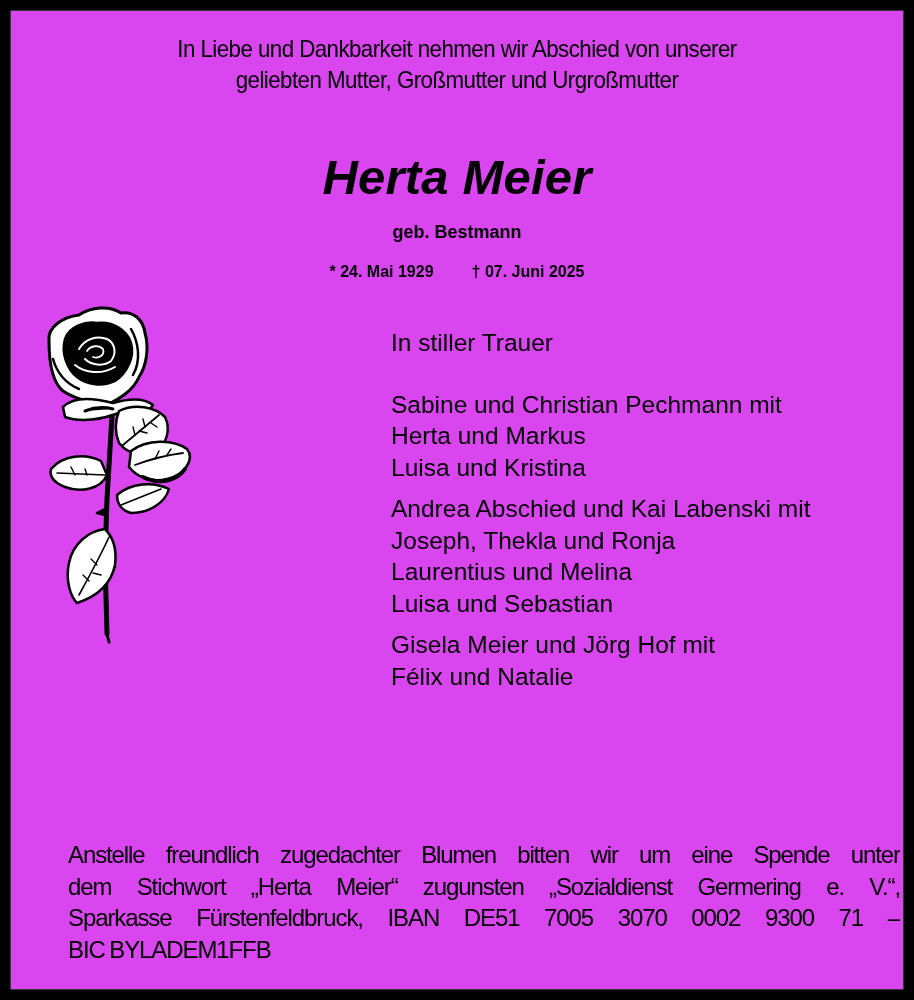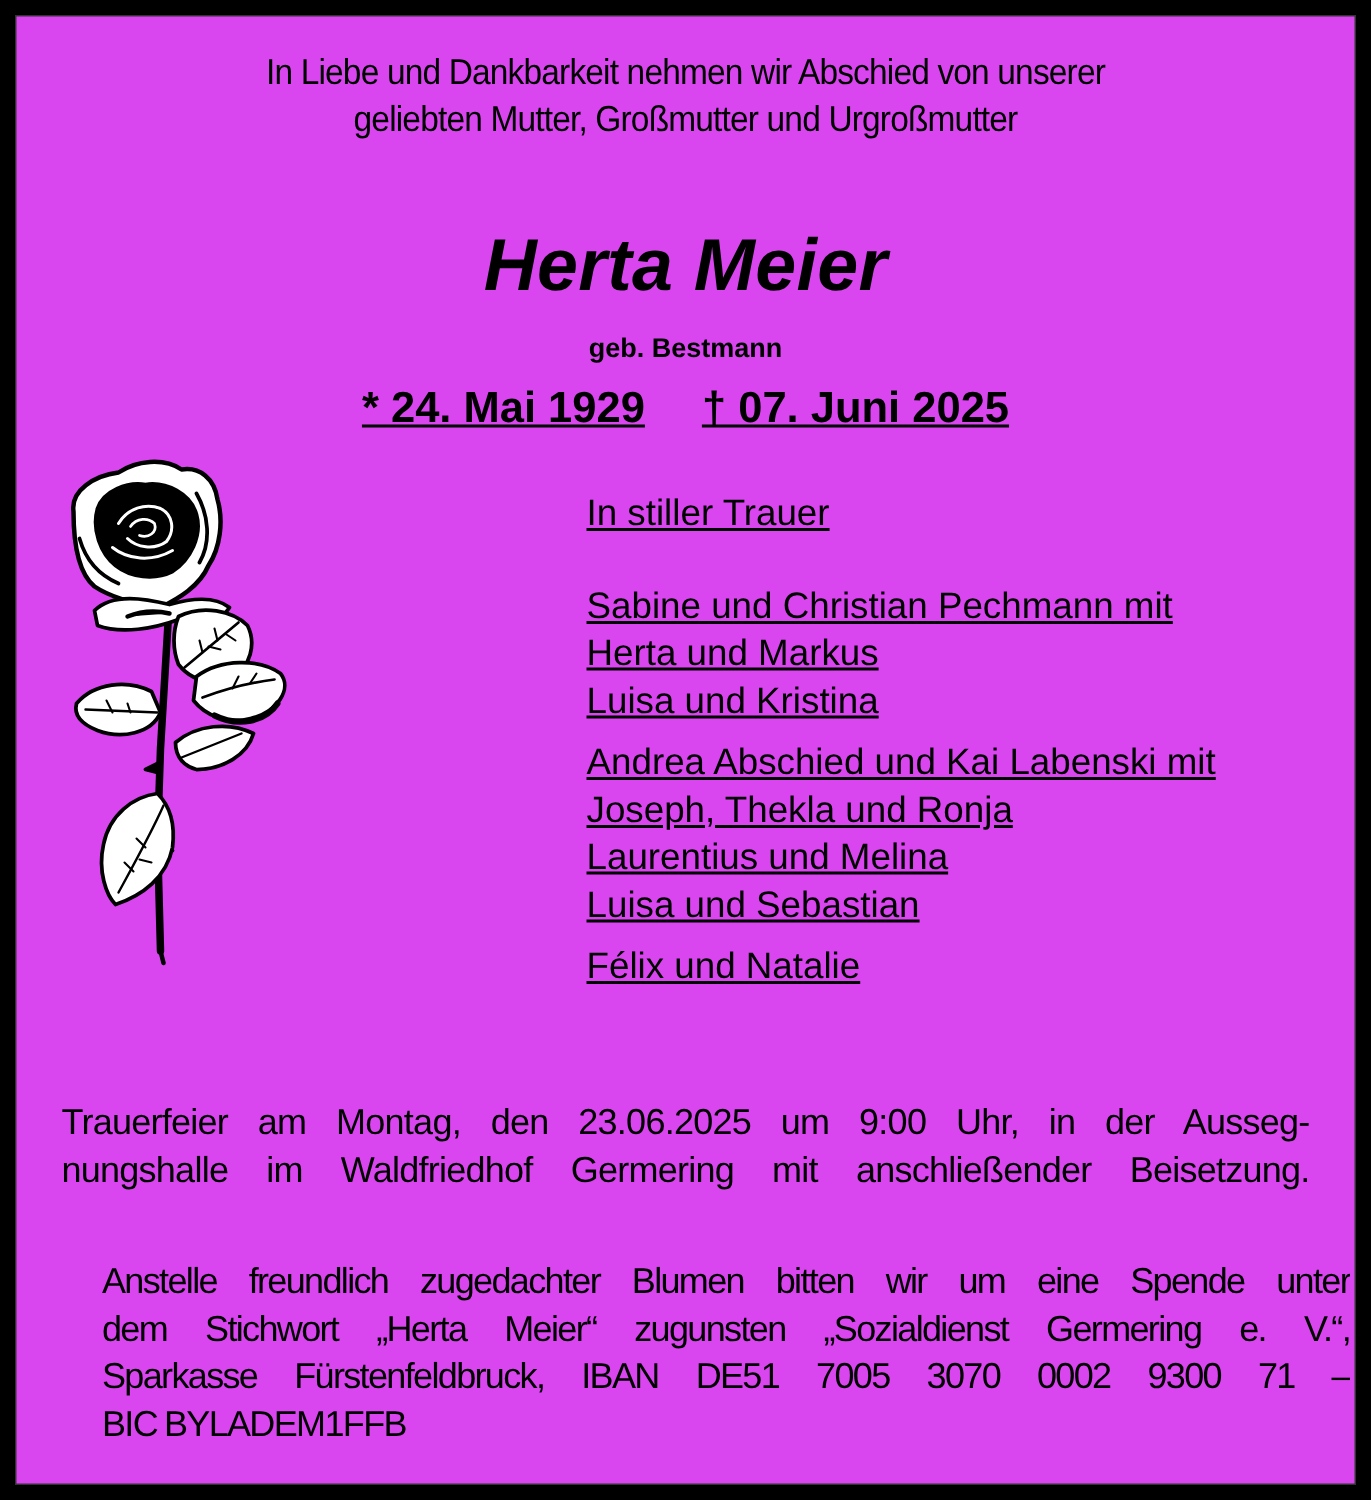--- a/index.html
+++ b/index.html
@@ -20,29 +20,29 @@
     }
     .abs { position: absolute; margin: 0; white-space: nowrap; }
     .center { left: 0; width: 892px; text-align: center; }
     .intro {
       font-size: 24px; line-height: 31px;
       letter-spacing: -0.6px;
       transform: scaleX(0.93); transform-origin: center top;
     }
     .name { font-size: 49px; font-weight: bold; line-height: 56px; letter-spacing: 0.2px; }
     .maiden { font-size: 18px; font-weight: bold; line-height: 28px; }
-    .dates { font-size: 29px; font-weight: bold; line-height: 30px; text-decoration: underline; }
+    .dates { font-size: 16px; font-weight: bold; line-height: 30px; }
     .dates .gap { display: inline-block; width: 38px; }
     .mourners {
       left: 380px; top: 316px;
       font-size: 24.5px; line-height: 31.5px;
     }
     .mourners .lead { margin-bottom: 30px; }
     .mourners .group { margin-bottom: 10px; }
-    .mourners div.line { white-space: nowrap; text-decoration: underline; }
+    .mourners div.line { white-space: nowrap; }
     .para {
       left: 30px; width: 832px;
       font-size: 24px; line-height: 31.5px;
       white-space: normal;
       text-align: justify;
       letter-spacing: -0.5px;
     }
     .para1 { top: 722px; }
     .para2 { top: 828px; letter-spacing: -1.1px; word-spacing: -1px; margin-left: 27px; }
     .para .line { display: block; text-align: justify; text-align-last: justify; white-space: nowrap; }
@@ -121,28 +121,25 @@
       <div class="line">Herta und Markus</div>
       <div class="line">Luisa und Kristina</div>
     </div>
     <div class="group">
       <div class="line">Andrea Abschied und Kai Labenski mit</div>
       <div class="line">Joseph, Thekla und Ronja</div>
       <div class="line">Laurentius und Melina</div>
       <div class="line">Luisa und Sebastian</div>
     </div>
     <div class="group">
+      <div class="line">Gisela Meier und Jörg Hof mit</div>
       <div class="line">Félix und Natalie</div>
     </div>
   </div>
 
-  <div class="abs para para1">
-    <span class="line" style="white-space: normal; width: 100%; height: 31.5px; overflow: hidden;">Trauerfeier am Montag, den 23.06.2025 um 9:00 Uhr, in der Ausseg-</span>
-    <span class="line" style="white-space: normal; width: 100%; height: 31.5px; overflow: hidden;">nungshalle im Waldfriedhof Germering mit anschließender Beisetzung.</span>
-  </div>
 
   <div class="abs para para2">
     <span class="line" style="white-space: normal; width: 100%; height: 31.5px; overflow: hidden;">Anstelle freundlich zugedachter Blumen bitten wir um eine Spende unter</span>
     <span class="line" style="white-space: normal; width: 100%; height: 31.5px; overflow: hidden;">dem Stichwort „Herta Meier“ zugunsten „Sozialdienst Germering e. V.“,</span>
     <span class="line" style="white-space: normal; width: 100%; height: 31.5px; overflow: hidden;">Sparkasse Fürstenfeldbruck, IBAN DE51 7005 3070 0002 9300 71 –</span>
     <span class="line last">BIC BYLADEM1FFB</span>
   </div>
 
 </div>
 

